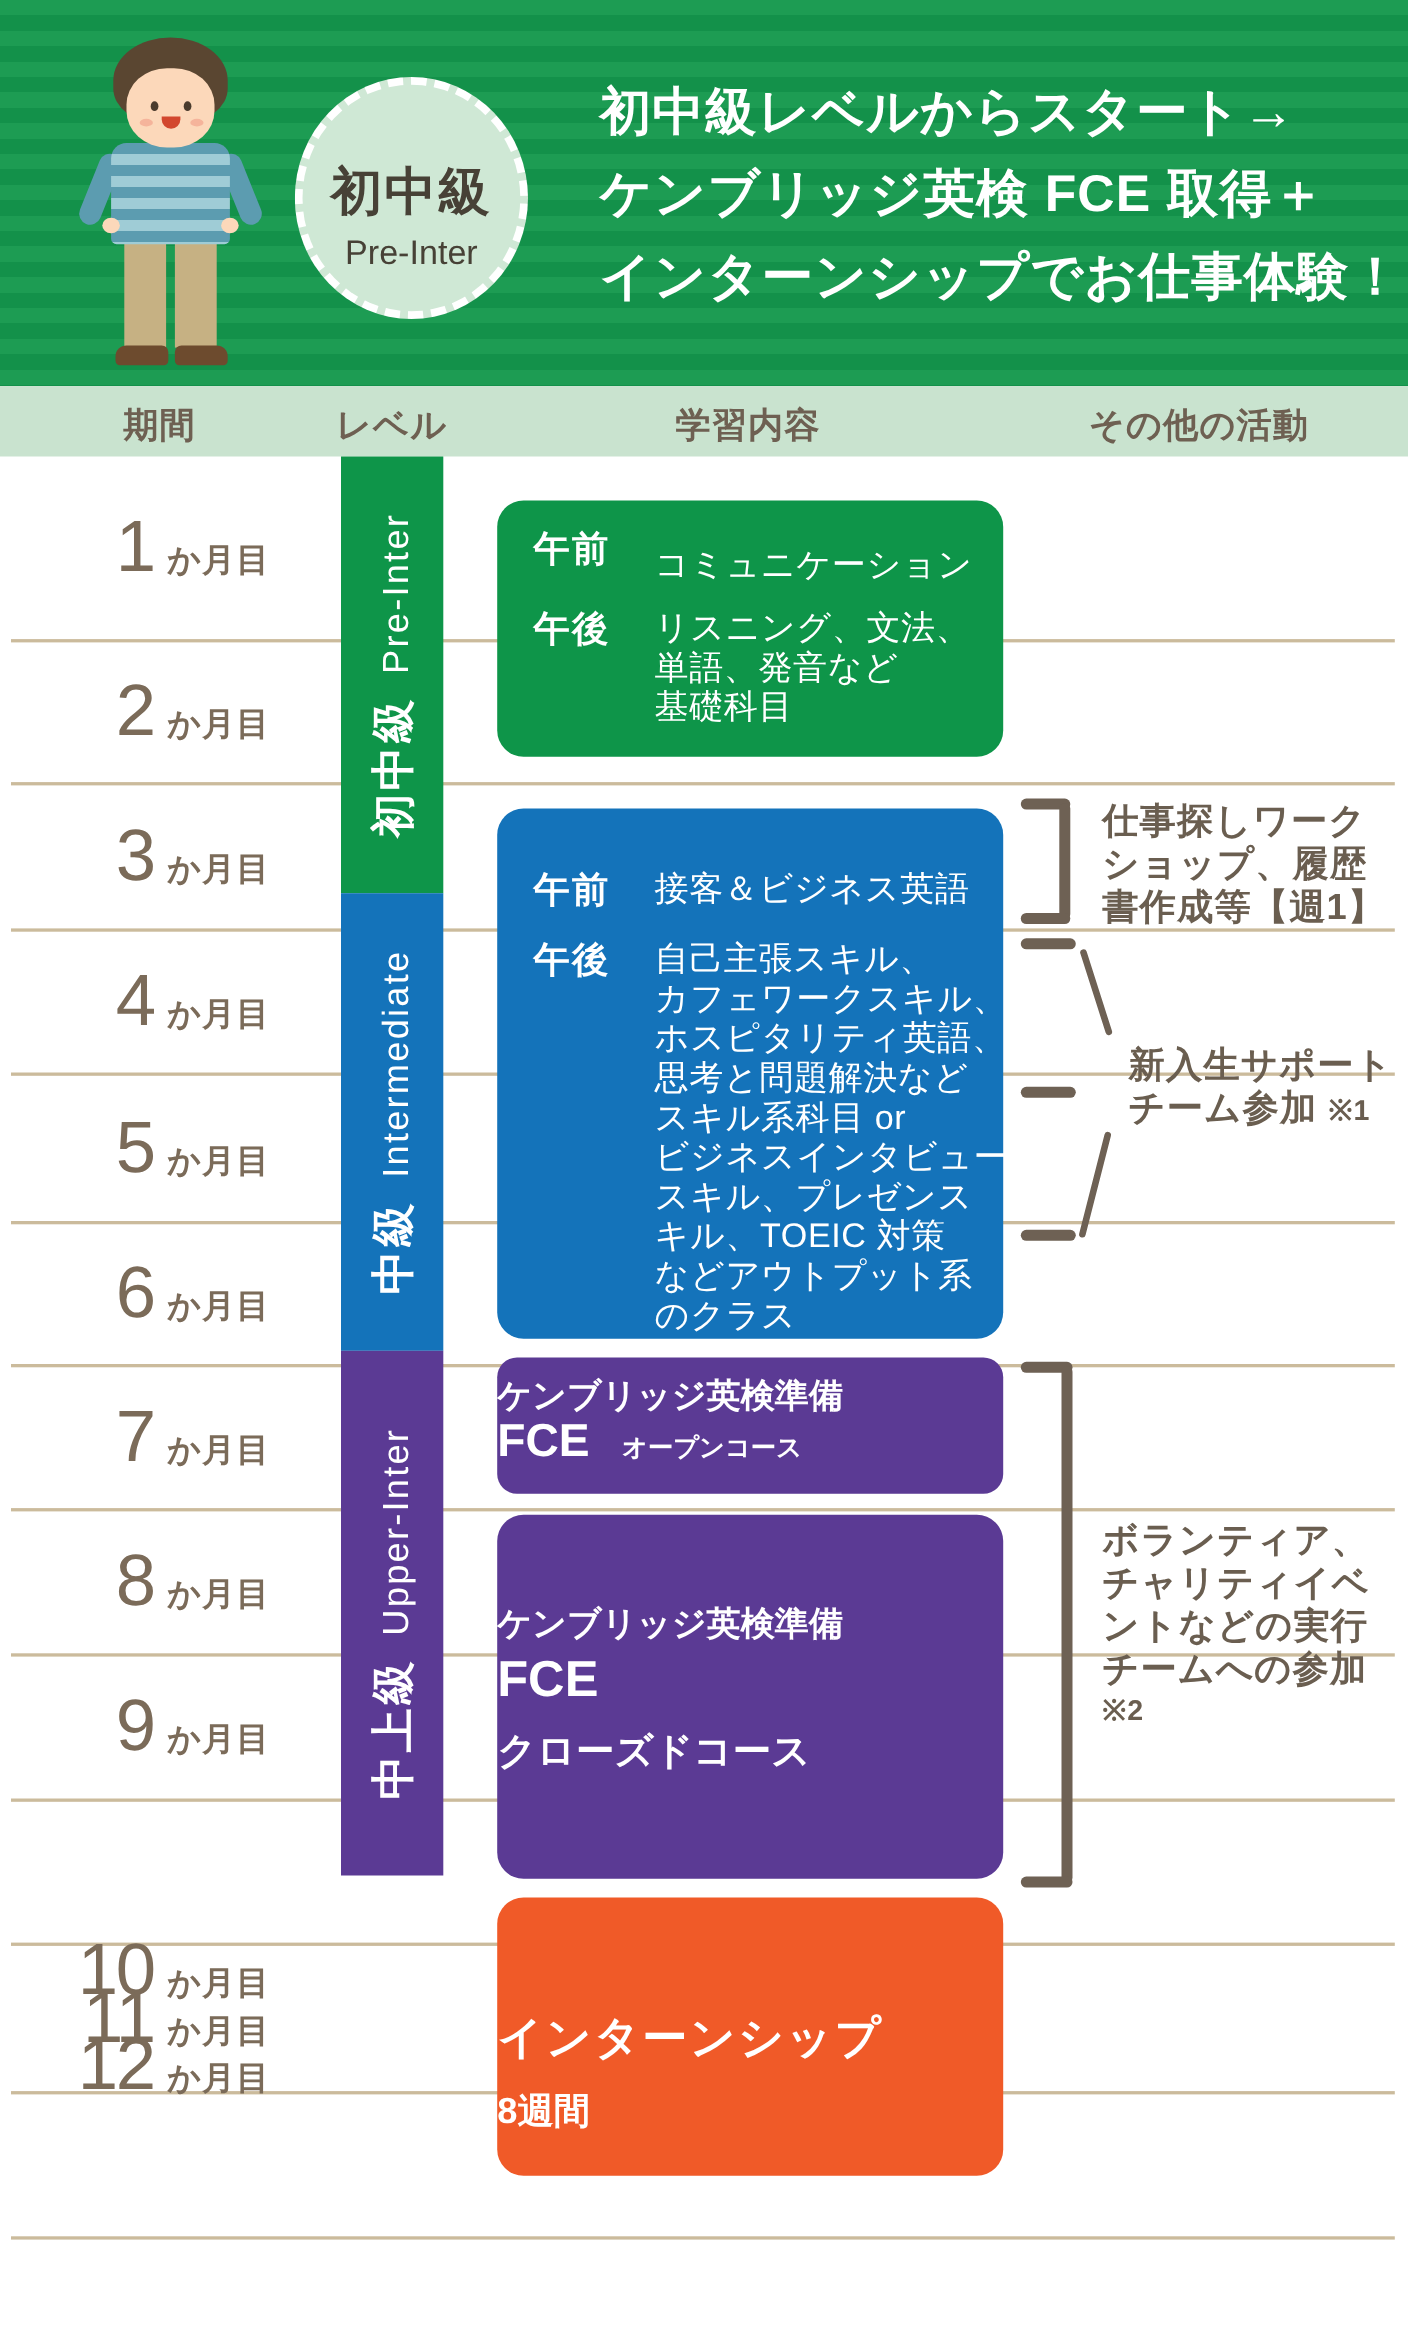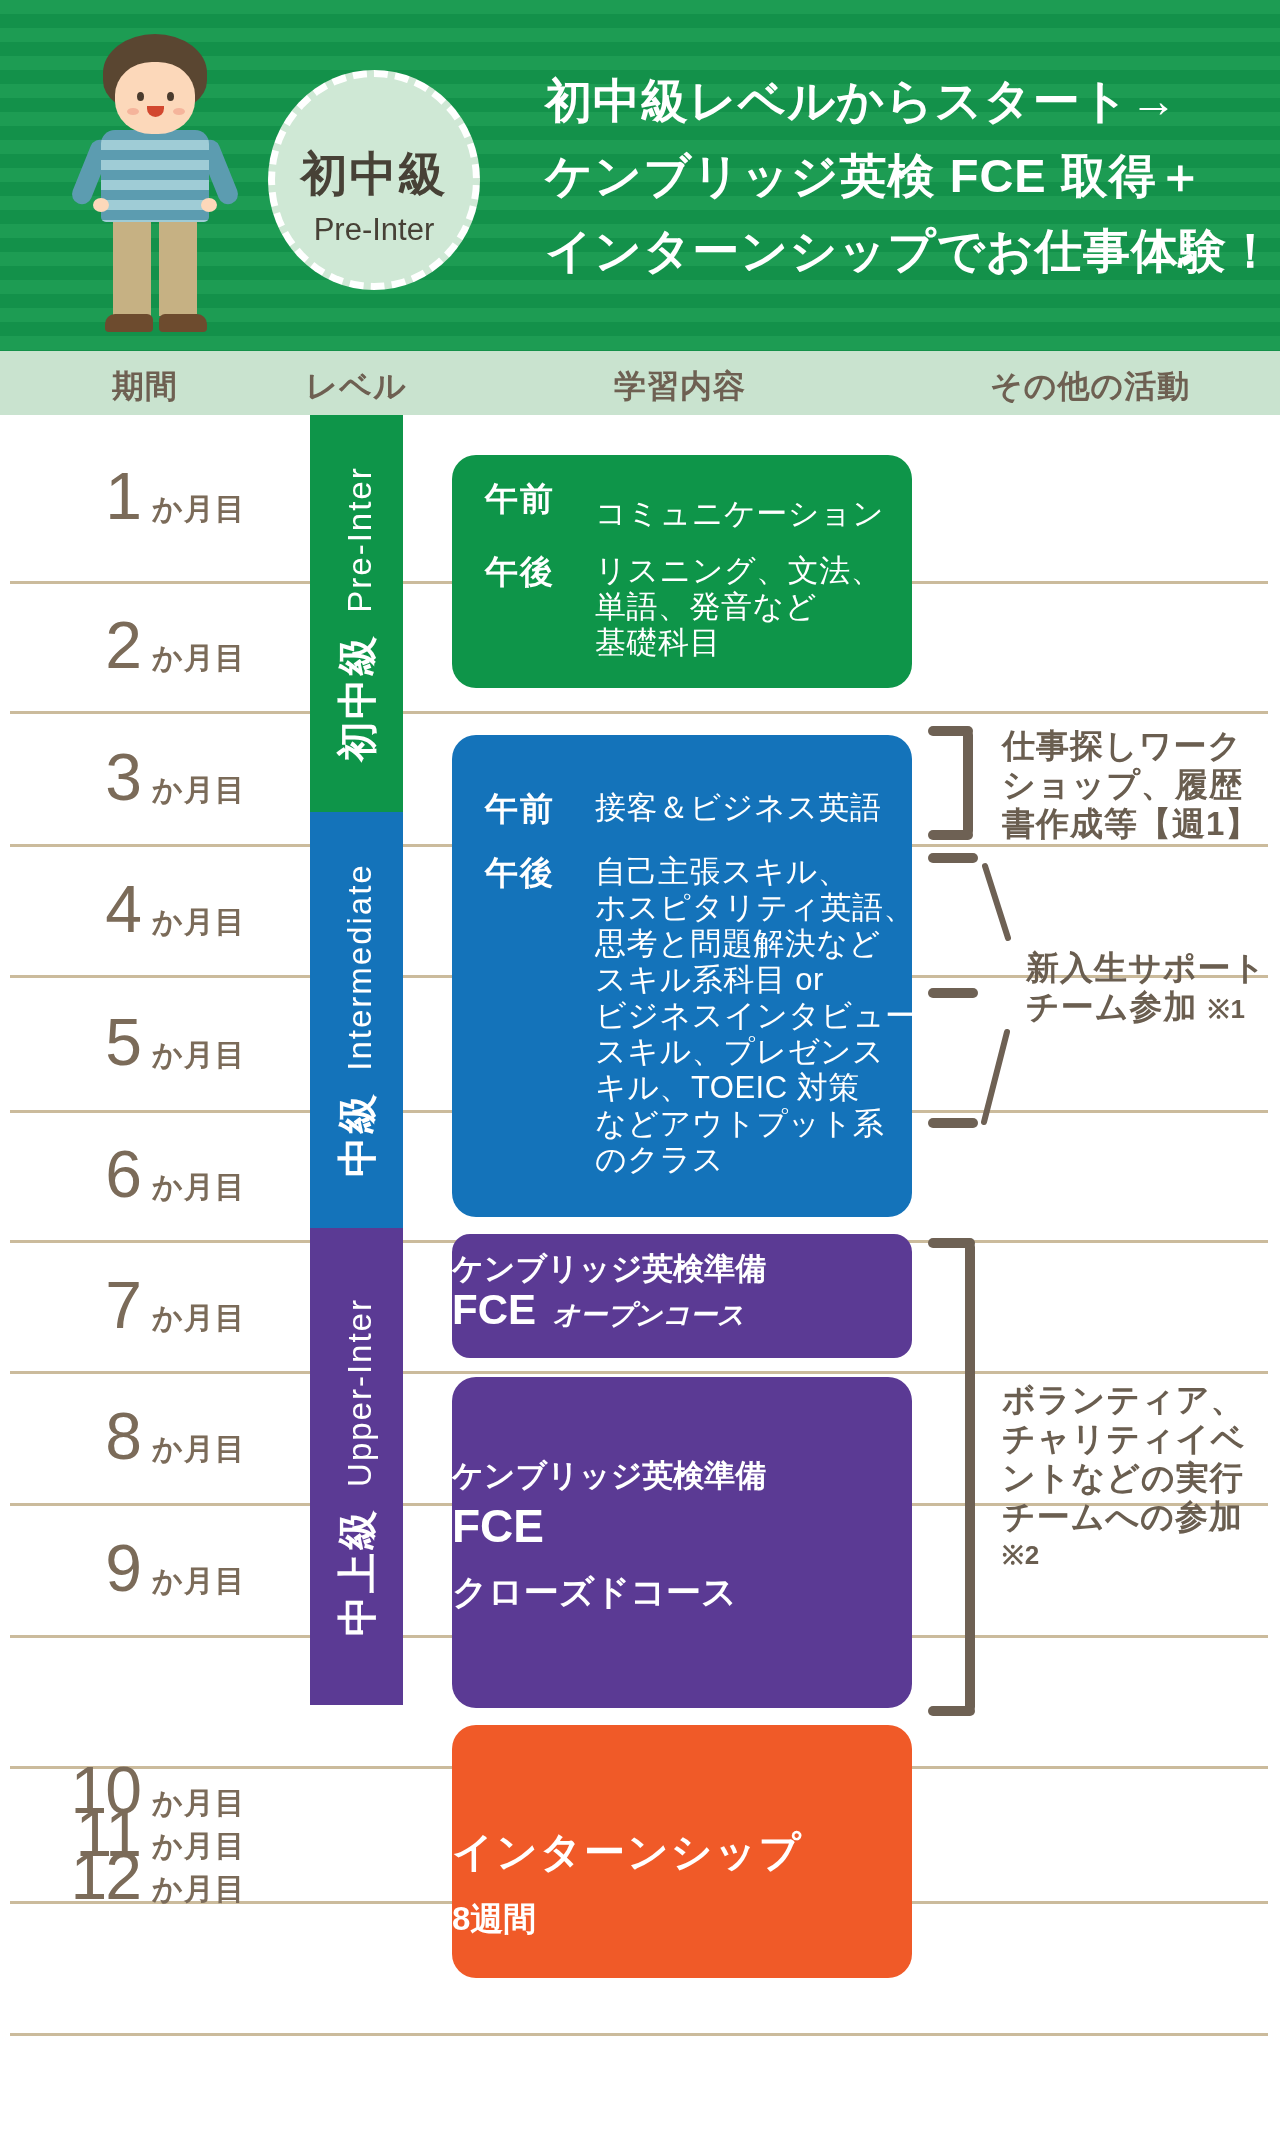--- a/index.html
+++ b/index.html
@@ -200,36 +200,37 @@
       <div>基礎科目</div>
     </div>
   </div>
 
   <div class="box" style="top:735px;height:482px;background:#1473ba;border-radius:24px;">
     <span class="lbl" style="top:52px;">午前</span>
     <span class="txt" style="top:55px;">接客＆ビジネス英語</span>
     <span class="lbl" style="top:116px;">午後</span>
     <div class="txt" style="top:119px;">
       <div>自己主張スキル、</div>
+      <div>カフェワークスキル、</div>
       <div>ホスピタリティ英語、</div>
       <div>思考と問題解決など</div>
       <div>スキル系科目 or</div>
       <div>ビジネスインタビュー</div>
       <div>スキル、プレゼンス</div>
       <div>キル、TOEIC 対策</div>
       <div>などアウトプット系</div>
       <div>のクラス</div>
     </div>
   </div>
 
   <div class="box" style="top:1234px;height:124px;background:#5b3a94;border-radius:18px;">
     <div class="centerline" style="top:14px;font-size:31px;font-weight:600;">ケンブリッジ英検準備</div>
     <div class="centerline" style="top:52px;">
       <span style="font-size:42px;font-weight:700;">FCE</span>
-      <span style="font-size:27px;font-weight:600;margin-left:12px;font-style:italic;">オープンコース</span>
+      <span style="font-size:23px;font-weight:600;margin-left:25px;">オープンコース</span>
     </div>
   </div>
 
   <div class="box" style="top:1377px;height:331px;background:#5b3a94;border-radius:24px;">
     <div class="centerline" style="top:78px;font-size:31px;font-weight:600;">ケンブリッジ英検準備</div>
     <div class="centerline" style="top:122px;font-size:46px;font-weight:700;">FCE</div>
     <div class="centerline" style="top:192px;font-size:35px;font-weight:600;">クローズドコース</div>
   </div>
 
   <div class="box" style="top:1725px;height:253px;background:#f05a28;border-radius:24px;">

